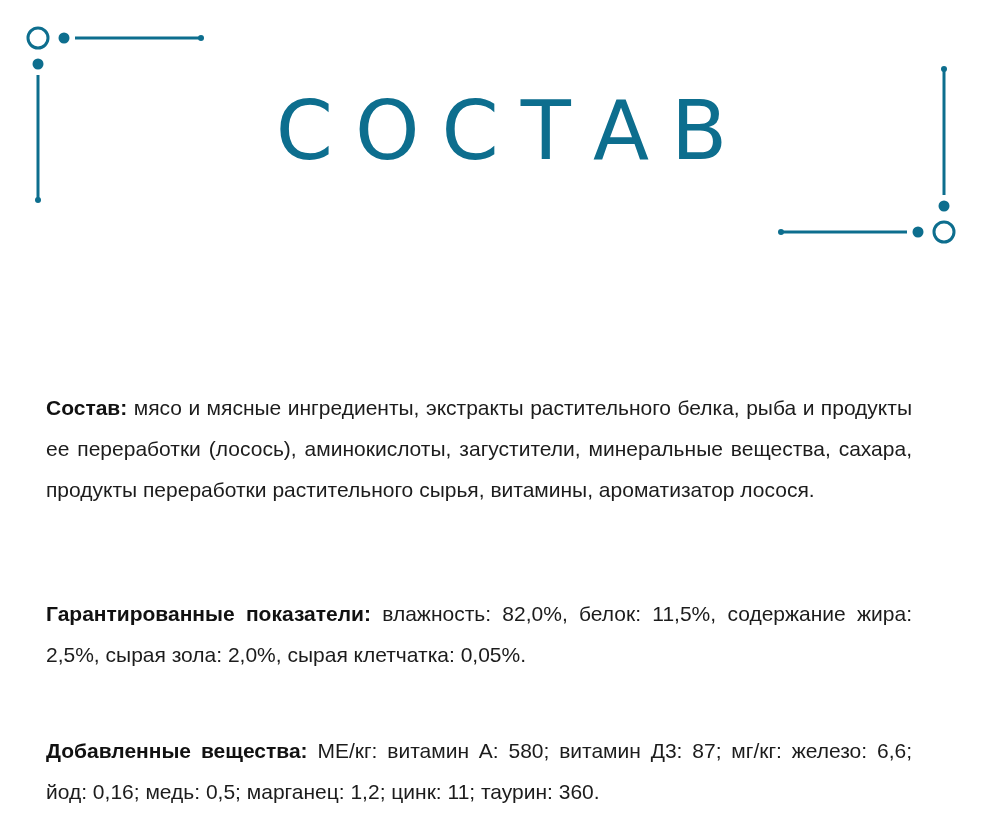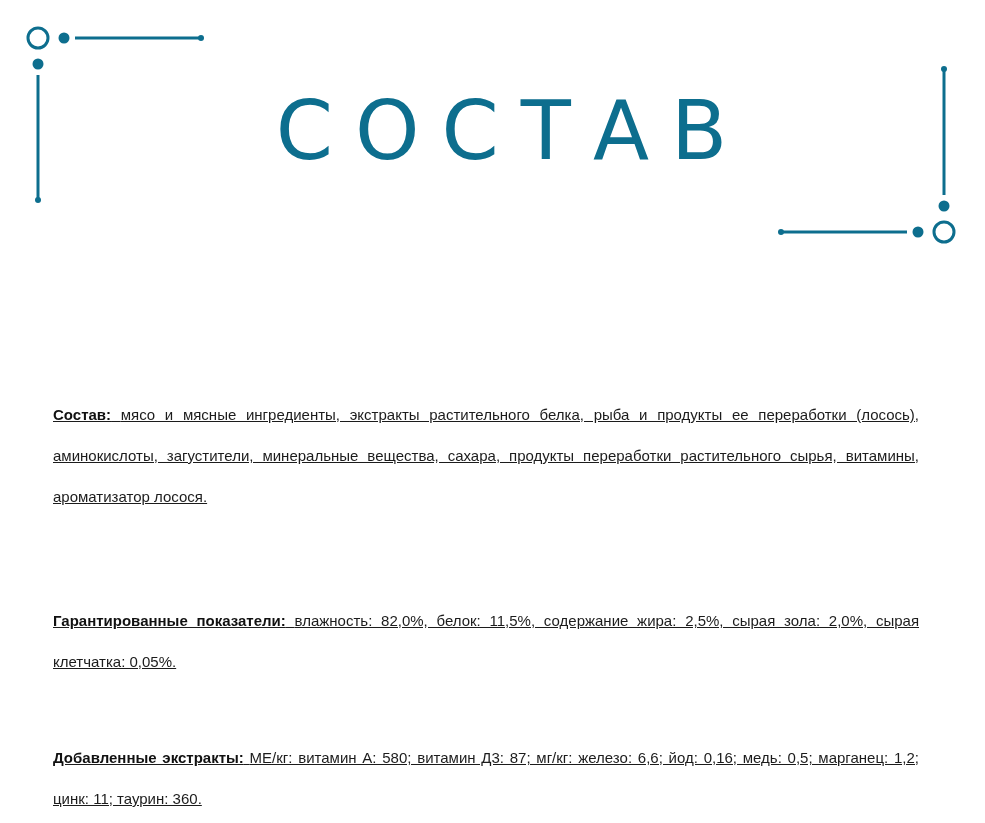--- a/index.html
+++ b/index.html
@@ -9,22 +9,22 @@
   }
   .ornament { position: absolute; left: 0; top: 0; width: 985px; height: 823px; pointer-events: none; }
   .title {
     position: absolute; left: 0; top: 78px; width: 985px; text-align: center;
     font-family: "DejaVu Sans", sans-serif; font-weight: normal;
     font-size: 82px; letter-spacing: 22px; color: #0d6e8e; line-height: 1; margin: 12px;
     padding-left: 16px; box-sizing: border-box;
   }
   .content { position: absolute; left: 46px; top: 387px; width: 866px; }
   .para {
-    margin: 7px; font-size: 15px; line-height: 41px; text-align: justify;
-    text-align-last: left; color: #1c1c1c; text-decoration: underline;
+    margin: 0; font-size: 21px; line-height: 41px; text-align: justify;
+    text-align-last: left; color: #1c1c1c;
   }
   .para .label { font-weight: bold; color: #111; }
   #p-composition { position: absolute; top: 0; left: 0; width: 866px; }
   #p-guaranteed { position: absolute; top: 206px; left: 0; width: 866px; }
   #p-added { position: absolute; top: 343px; left: 0; width: 866px; }
 </style>
 </head>
 <body>
 
 <svg class="ornament" viewBox="0 0 985 823" xmlns="http://www.w3.org/2000/svg">
@@ -57,16 +57,16 @@
 <div class="content">
   <p class="para" id="p-composition">
     <span class="label">Состав:</span>
     <span>мясо и мясные ингредиенты, экстракты растительного белка, рыба и продукты ее переработки (лосось), аминокислоты, загустители, минеральные вещества, сахара, продукты переработки растительного сырья, витамины, ароматизатор лосося.</span>
   </p>
   <p class="para" id="p-guaranteed">
     <span class="label">Гарантированные показатели:</span>
     <span>влажность: 82,0%, белок: 11,5%, содержание жира: 2,5%, сырая зола: 2,0%, сырая клетчатка: 0,05%.</span>
   </p>
   <p class="para" id="p-added">
-    <span class="label">Добавленные экстракты:</span>
+    <span class="label">Добавленные вещества:</span>
     <span>МЕ/кг: витамин А: 580; витамин Д3: 87; мг/кг: железо: 6,6; йод: 0,16; медь: 0,5; марганец: 1,2; цинк: 11; таурин: 360.</span>
   </p>
 </div>
 
 </body></html>

